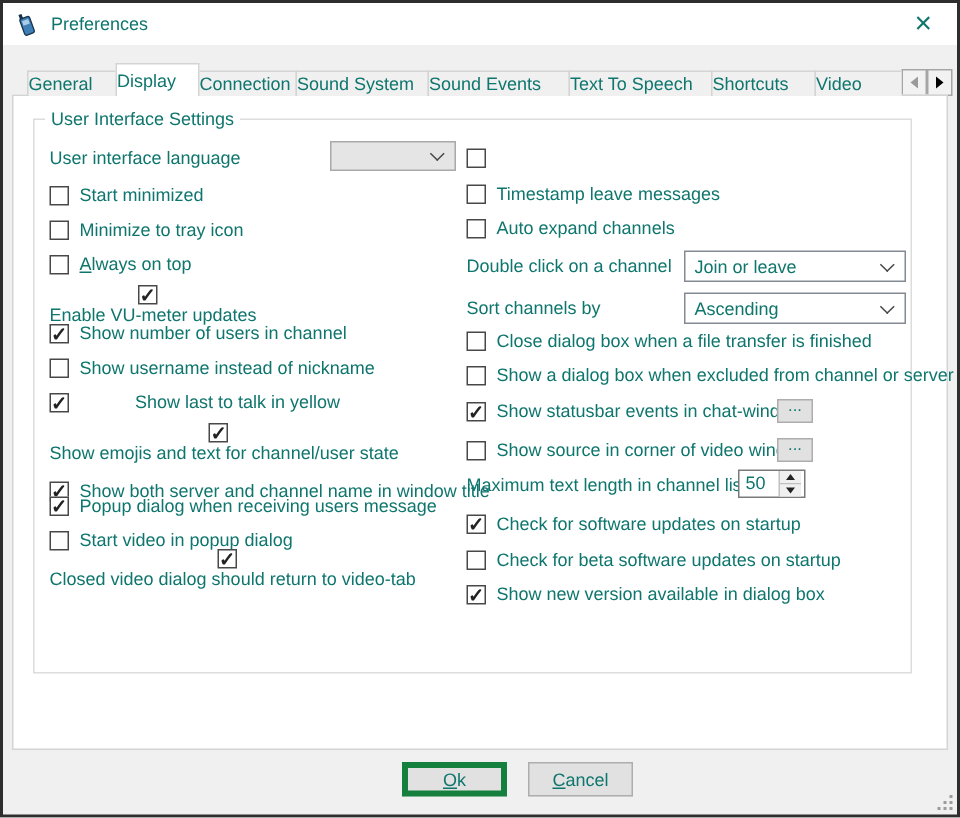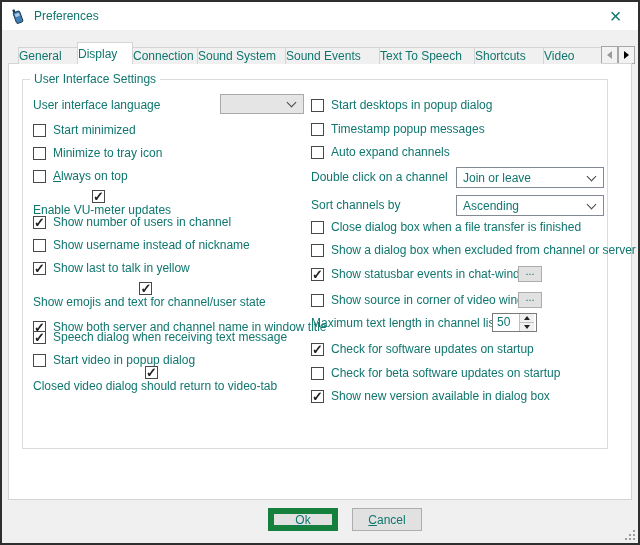--- a/index.html
+++ b/index.html
@@ -48,21 +48,21 @@
   .spin{position:absolute;display:flex;border:1px solid #7a7a7a;background:#fff;}
   .spin .val{width:26px;padding-left:4px;line-height:17px;}
   .spin .btns{width:15px;display:flex;flex-direction:column;border-left:1px solid #c0c0c0;}
   .spin .sbtn{flex:1;background:#f0f0f0;display:flex;align-items:center;justify-content:center;}
   .spin .sbtn.up{border-bottom:1px solid #c0c0c0;}
   .tri-up{width:0;height:0;border-bottom:4px solid #222;border-left:3.5px solid transparent;border-right:3.5px solid transparent;}
   .tri-dn{width:0;height:0;border-top:4px solid #222;border-left:3.5px solid transparent;border-right:3.5px solid transparent;}
   
   .btn{position:absolute;width:70px;height:23px;background:#e1e1e1;border:1px solid #adadad;
        display:flex;align-items:center;justify-content:center;}
-  .btn.default{border:6px solid #15803d;align-items:center;}
+  .btn.default{border:4px solid #15803d;align-items:center;}
   .grip{position:absolute;right:5px;bottom:5px;width:11px;height:11px;}
   .grip::after{content:"";position:absolute;right:0;bottom:0;width:2px;height:2px;background:#9c9c9c;
      box-shadow:-4px 0 0 #9c9c9c,-8px 0 0 #9c9c9c,0 -4px 0 #9c9c9c,-4px -4px 0 #9c9c9c,0 -8px 0 #9c9c9c;}
 </style>
 </head>
 <body>
 
 <div class="window">
 
   <div class="titlebar">
@@ -141,52 +141,51 @@
     <span>Enable VU-meter updates</span>
   </div>
   <div class="row" style="left:33px;top:213px;">
     <span class="cb" data-checked="true"></span>
     <span>Show number of users in channel</span>
   </div>
   <div class="row" style="left:33px;top:236px;">
     <span class="cb" data-checked="false"></span>
     <span>Show username instead of nickname</span>
   </div>
-  <div class="row" style="left:33px;top:259px;">
+  <div class="row" style="left:33px;top:259px;gap:37px;">
     <span class="cb" data-checked="true"></span>
     <span>Show last to talk in yellow</span>
   </div>
   <div class="row" style="left:33px;top:282px;flex-direction:column;">
     <span class="cb" data-checked="true"></span>
     <span>Show emojis and text for channel/user state</span>
   </div>
   <div class="row" style="left:33px;top:305px;margin-top:13px;">
     <span class="cb" data-checked="true"></span>
     <span>Show both server and channel name in window title</span>
   </div>
   <div class="row" style="left:33px;top:328px;">
     <span class="cb" data-checked="true"></span>
-    <span>Speech dialog when receiving text message</span>
+    <span>Popup dialog when receiving users message</span>
   </div>
   <div class="row" style="left:33px;top:351px;">
     <span class="cb" data-checked="false"></span>
     <span>Start video in popup dialog</span>
   </div>
   <div class="row" style="left:33px;top:366px;flex-direction:column;">
     <span class="cb" data-checked="true"></span>
     <span>Closed video dialog should return to video-tab</span>
   </div>
 
   <div class="row" style="left:311px;top:96px;">
     <span class="cb" data-checked="false"></span>
-    <span>Start desktops in popup dialog</span>
   </div>
   <div class="row" style="left:311px;top:120px;">
     <span class="cb" data-checked="false"></span>
-    <span>Timestamp popup messages</span>
+    <span>Timestamp leave messages</span>
   </div>
   <div class="row" style="left:311px;top:143px;">
     <span class="cb" data-checked="false"></span>
     <span>Auto expand channels</span>
   </div>
 
   <div class="row" style="left:311px;top:168px;">
     <span>Double click on a channel</span>
   </div>
   <div class="combo" style="left:456px;top:167px;width:148px;height:21px;">

